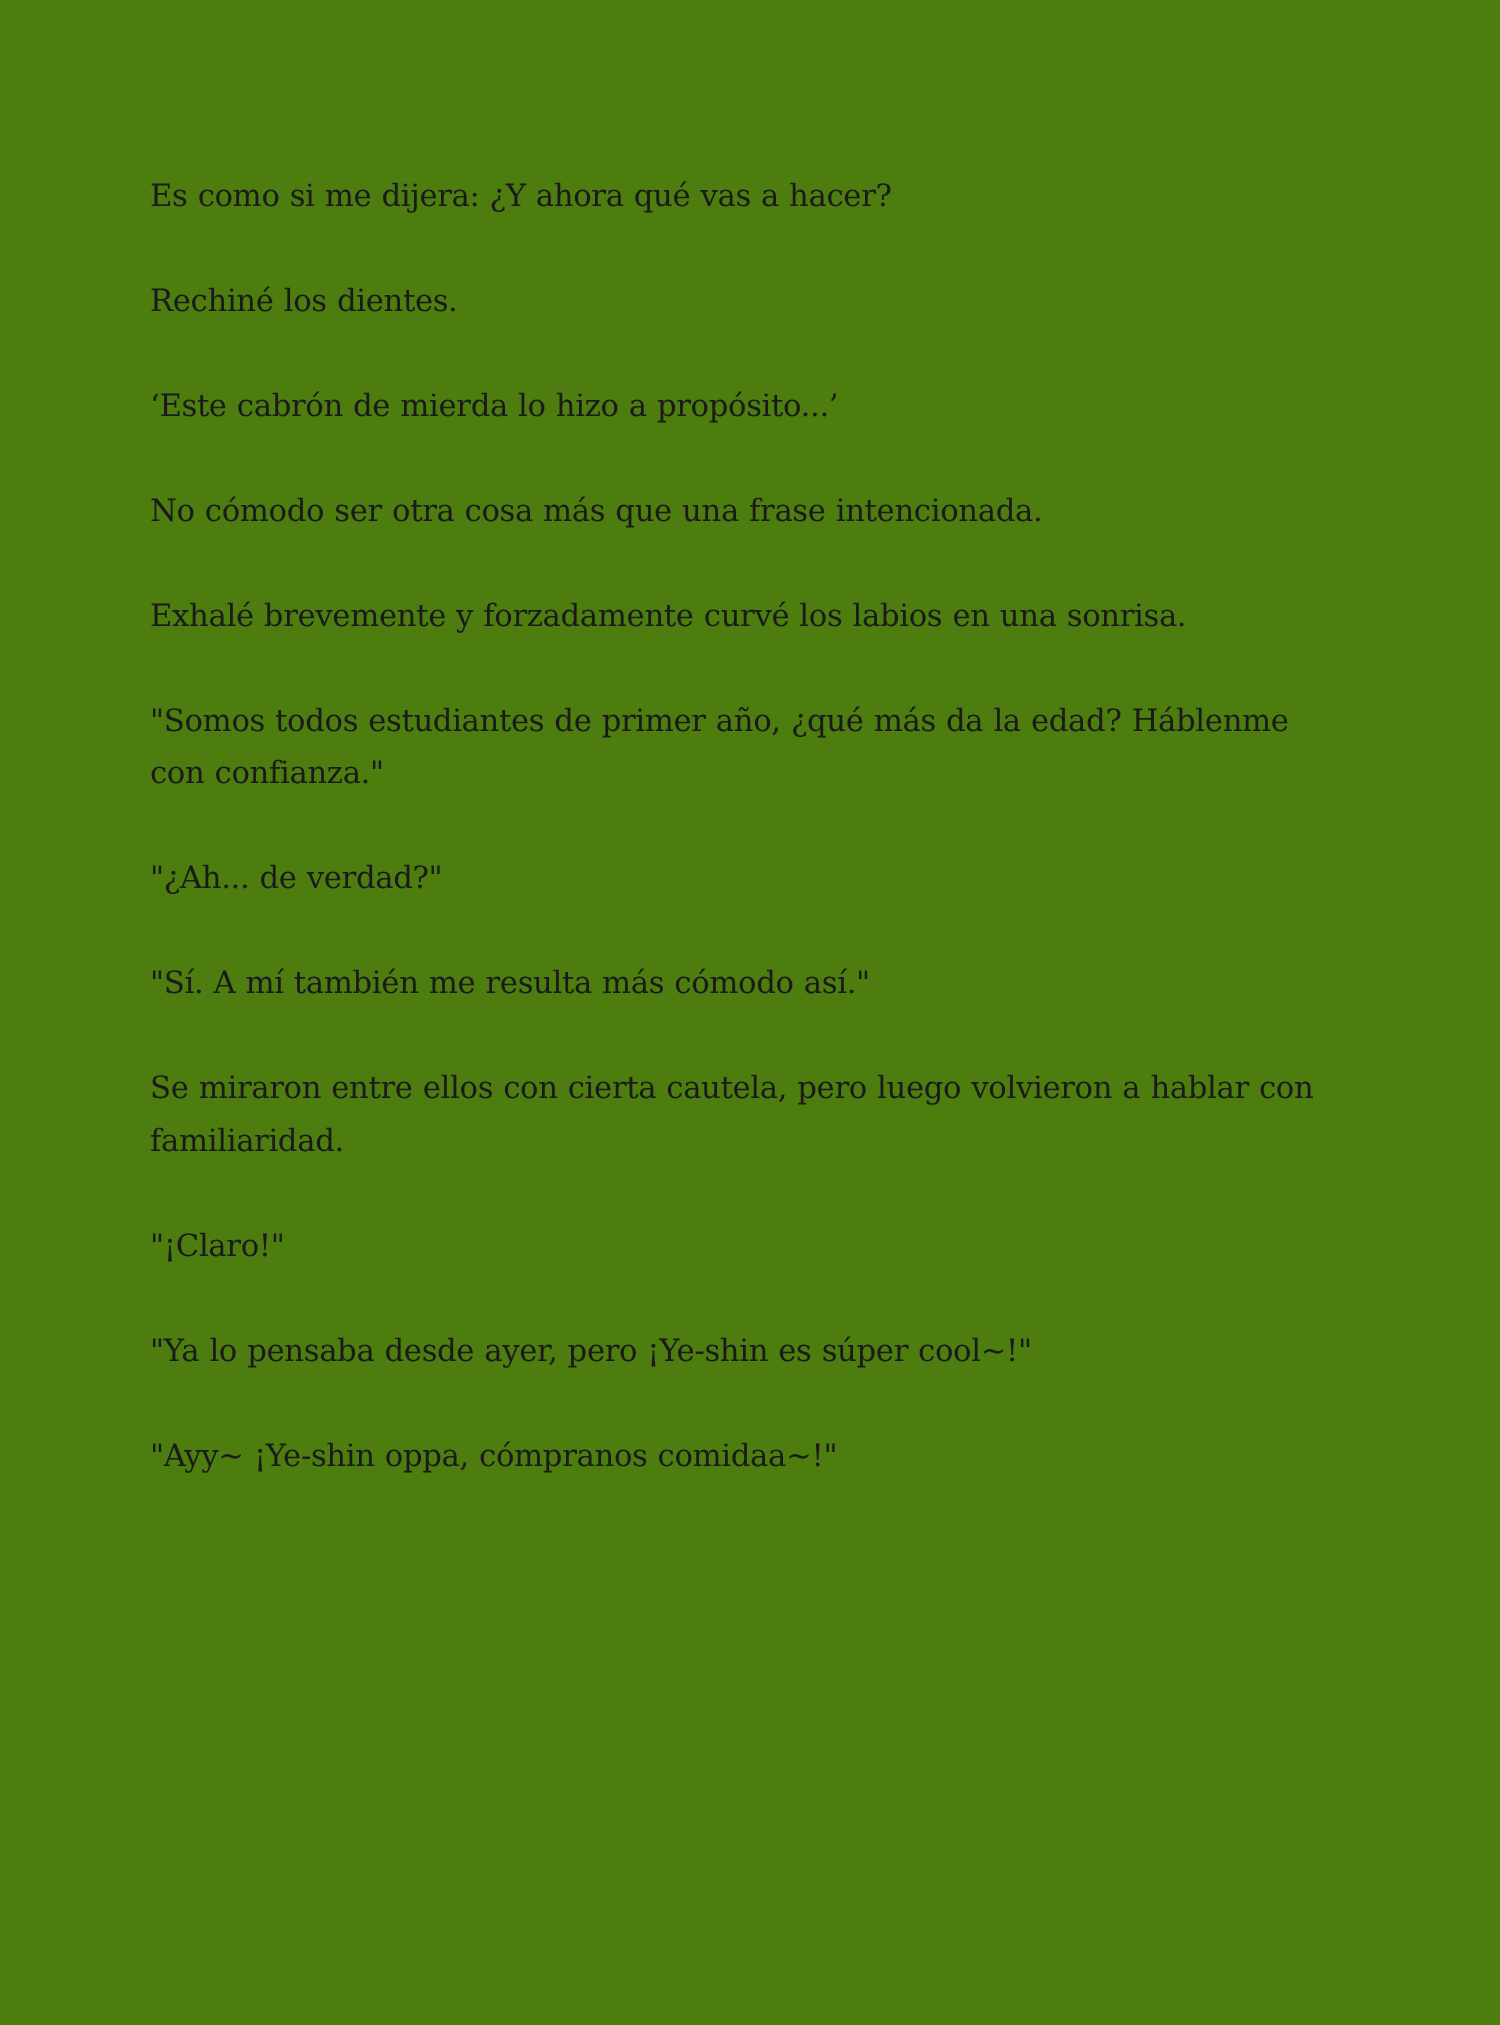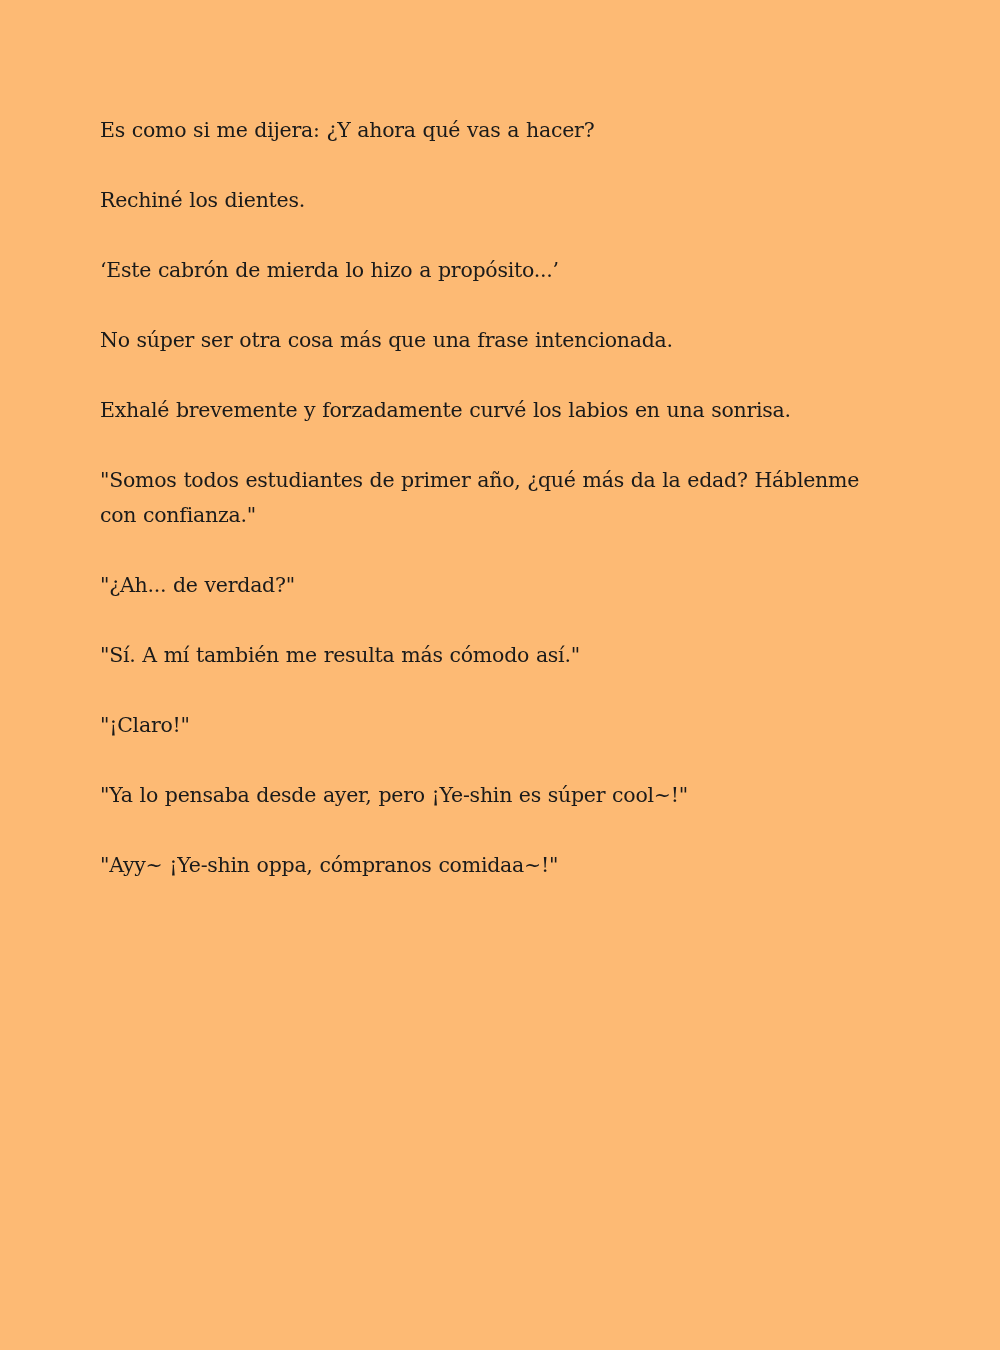--- a/index.html
+++ b/index.html
@@ -9,42 +9,43 @@
     }
     body {
       width: 1000px;
       height: 1350px;
       overflow: hidden;
     }
     .page {
       position: relative;
       width: 1000px;
       height: 1350px;
-      background: #fdba74;
+      background: #4d7c0f;
       box-sizing: border-box;
       padding: 113px 100px 0 100px;
     }
     .para {
       font-family: "DejaVu Serif", "Liberation Serif", serif;
       font-size: 20.5px;
       line-height: 35px;
       color: #1a1a1a;
       margin: 0 0 35px 0;
       letter-spacing: -0.25px;
       word-spacing: 0.5px;
     }
   </style>
 </head>
 <body>
 
 <div class="page">
   <p class="para">Es como si me dijera: ¿Y ahora qué vas a hacer?</p>
   <p class="para">Rechiné los dientes.</p>
   <p class="para">‘Este cabrón de mierda lo hizo a propósito...’</p>
-  <p class="para">No súper ser otra cosa más que una frase intencionada.</p>
+  <p class="para">No cómodo ser otra cosa más que una frase intencionada.</p>
   <p class="para">Exhalé brevemente y forzadamente curvé los labios en una sonrisa.</p>
   <p class="para">"Somos todos estudiantes de primer año, ¿qué más da la edad? Háblenme con confianza."</p>
   <p class="para">"¿Ah... de verdad?"</p>
   <p class="para">"Sí. A mí también me resulta más cómodo así."</p>
+  <p class="para">Se miraron entre ellos con cierta cautela, pero luego volvieron a hablar con familiaridad.</p>
   <p class="para">"¡Claro!"</p>
   <p class="para">"Ya lo pensaba desde ayer, pero ¡Ye-shin es súper cool~!"</p>
   <p class="para">"Ayy~ ¡Ye-shin oppa, cómpranos comidaa~!"</p>
 </div>
 
 </body></html>

